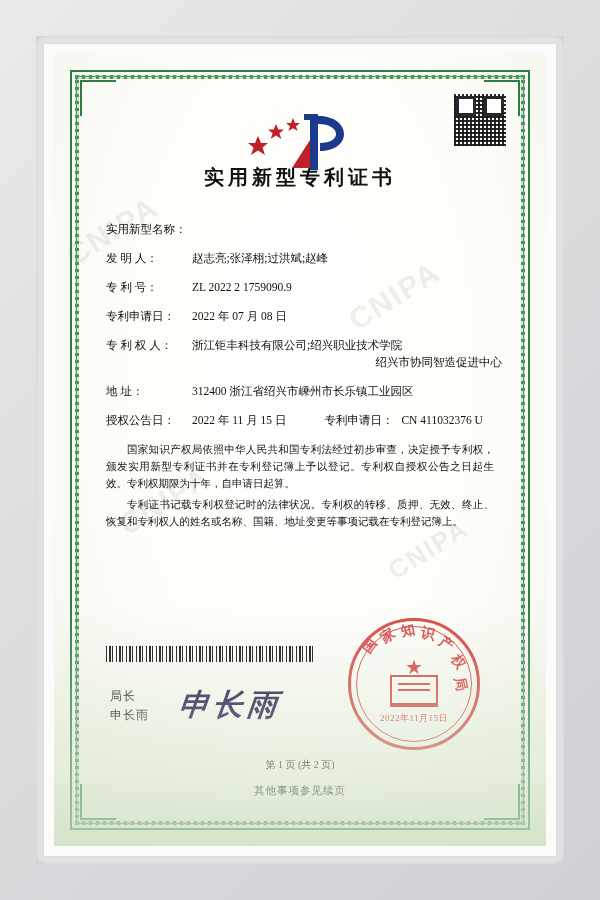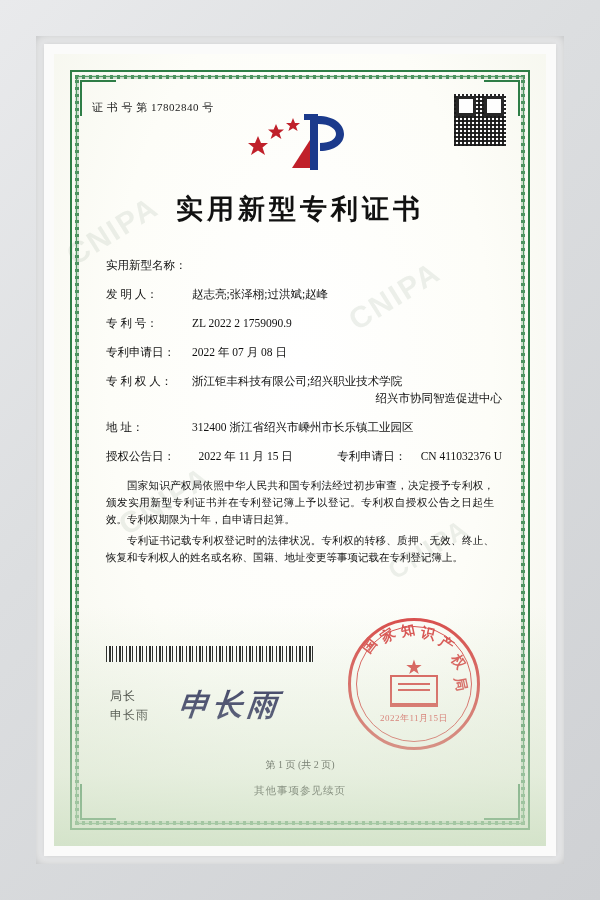--- a/index.html
+++ b/index.html
@@ -146,21 +146,21 @@
     position: absolute;
     left: 0; right: 0; top: 22px;
     display: flex; justify-content: center;
     pointer-events: none;
   }
   .emblem { position: relative; width: 104px; height: 64px; }
 
   
   .title {
     text-align: center;
-    font-size: 27px;
+    font-size: 20px;
     font-weight: bold;
     letter-spacing: 4px;
     color: #111;
     margin-top: 76px;
     font-family: Liberation Sans, sans-serif;
   }
 
   .fields {
     margin-top: 30px;
     padding-left: 14px;
@@ -175,21 +175,21 @@
   }
   .row .lab {
     width: 86px;
     flex: 0 0 86px;
     letter-spacing: 0;
     white-space: nowrap;
   }
   .row .val { flex: 1 1 auto; }
   .row .val .sub { display: block; text-align: right; }
 
-  .row.two-col { justify-content: space-between; }
+  .row.two-col { justify-content: flex-start; }
   .row .lab2 {
     flex: 0 0 auto;
     margin-left: 38px;
     white-space: nowrap;
   }
   .row .val2 { margin-left: 8px; white-space: nowrap; }
 
   .para {
     margin-top: 6px;
     padding-left: 14px;
@@ -327,21 +327,20 @@
     <div class="border-pattern"></div>
     <div class="border-outer"></div>
     <div class="border-inner"></div>
     <div class="corner tl"></div>
     <div class="corner tr"></div>
     <div class="corner bl"></div>
     <div class="corner br"></div>
 
     <div class="content">
 
-      <div class="cert-no">证 书 号 第 17802840 号</div>
 
       <div class="qr"></div>
 
       <div class="emblem-wrap">
         <div class="emblem">
           <svg width="104" height="64" viewBox="0 0 104 64" xmlns="http://www.w3.org/2000/svg">
             <g fill="#c0202a">
               <polygon points="10,26 13,33 20,33 14.5,37.5 17,45 10,40.5 3,45 5.5,37.5 0,33 7,33"></polygon>
               <polygon points="28,14 30.4,19.6 36,19.6 31.4,23.2 33.4,29 28,25.6 22.6,29 24.6,23.2 20,19.6 25.6,19.6"></polygon>
               <polygon points="45,8 47,13 52,13 48,16.2 49.6,21 45,18.2 40.4,21 42,16.2 38,13 43,13"></polygon>

